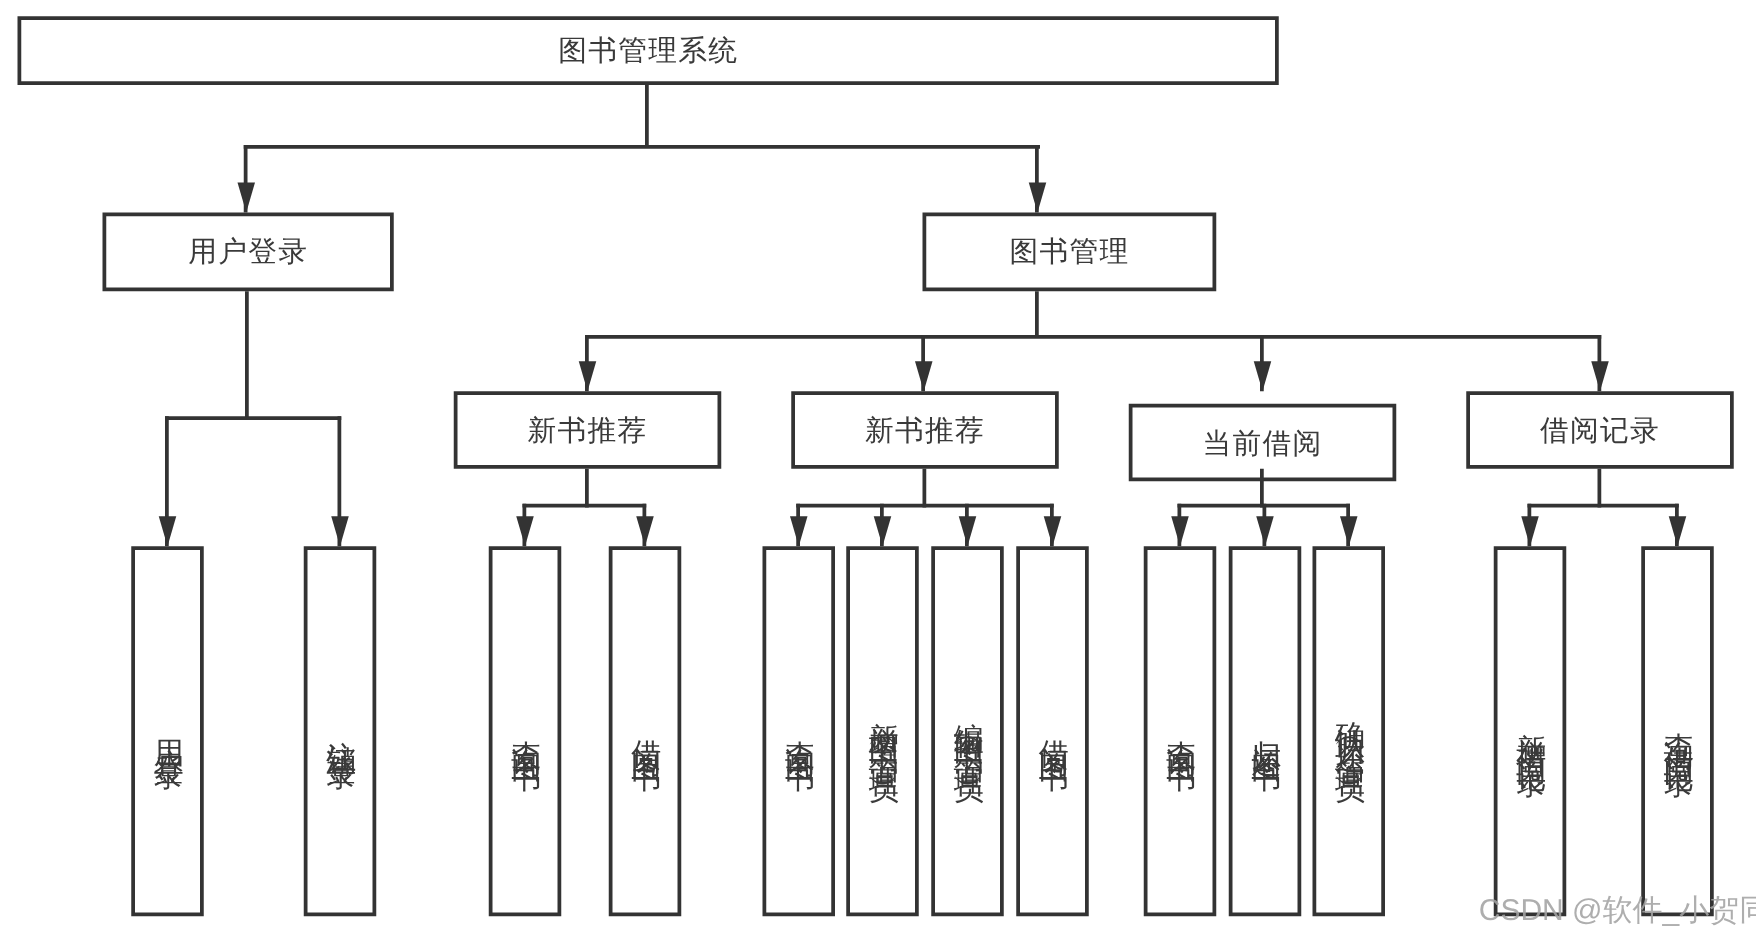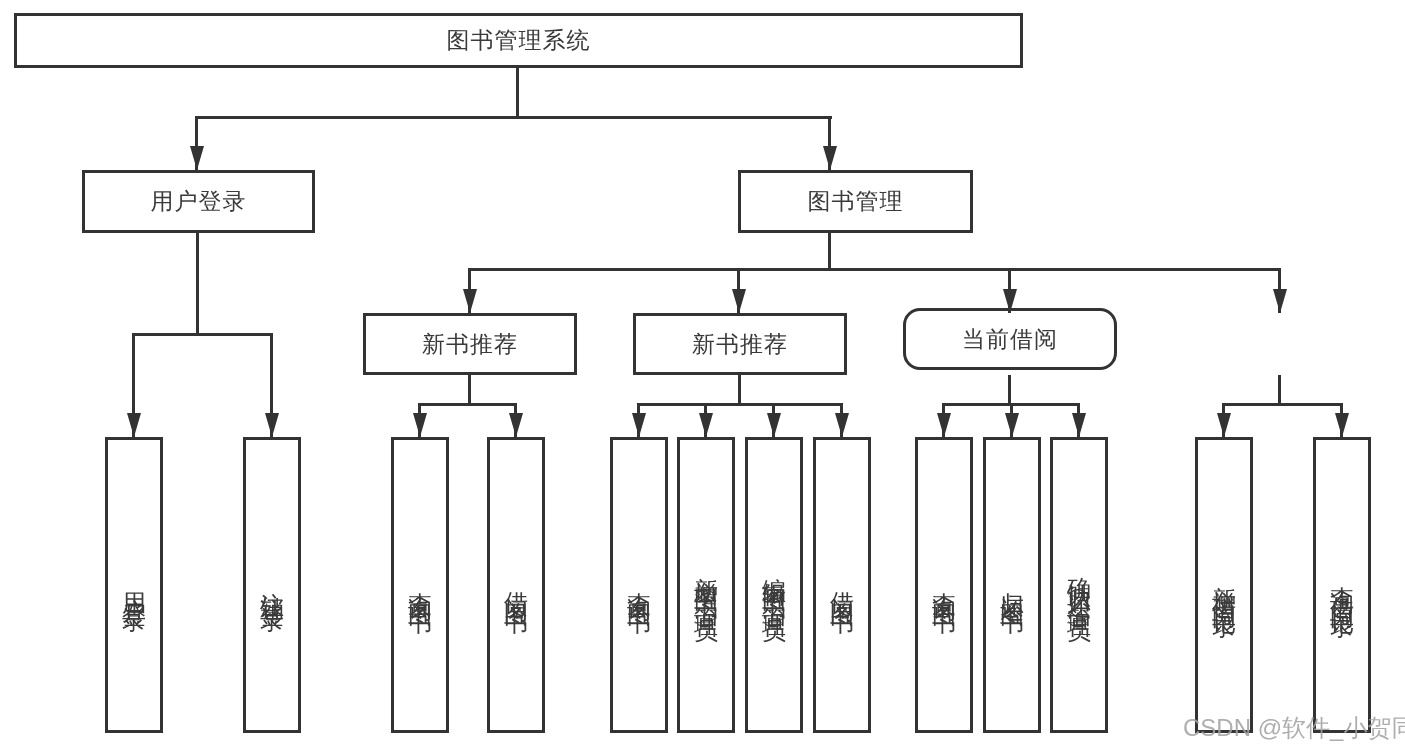--- a/index.html
+++ b/index.html
@@ -81,24 +81,27 @@
   </div>
 
   <div class="node" style="left:363px;top:313px;width:208px;height:56px;">
     <span>新书推荐</span>
   </div>
 
   <div class="node" style="left:633px;top:313px;width:208px;height:56px;">
     <span>新书推荐</span>
   </div>
 
-  <div class="node" style="left:903px;top:308px;width:208px;height:56px;border-radius:17px;">
+  <div class="node" style="left:903px;top:323px;width:208px;height:56px;">
     <span>当前借阅</span>
   </div>
 
+  <div class="node" style="left:1173px;top:313px;width:208px;height:56px;">
+    <span>借阅记录</span>
+  </div>
 
   <div class="leaf" style="left:105px;">
     <span>用户登录</span>
   </div>
   <div class="leaf" style="left:243px;">
     <span>注销登录</span>
   </div>
 
   <div class="leaf" style="left:391px;">
     <span>查询图书</span>

